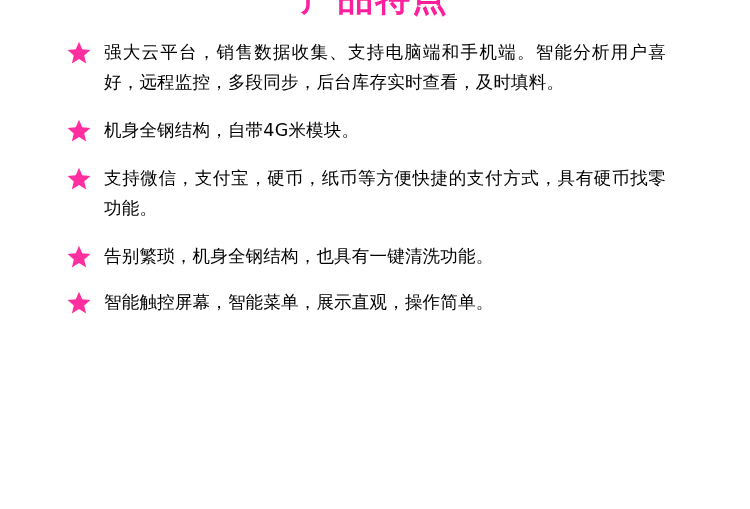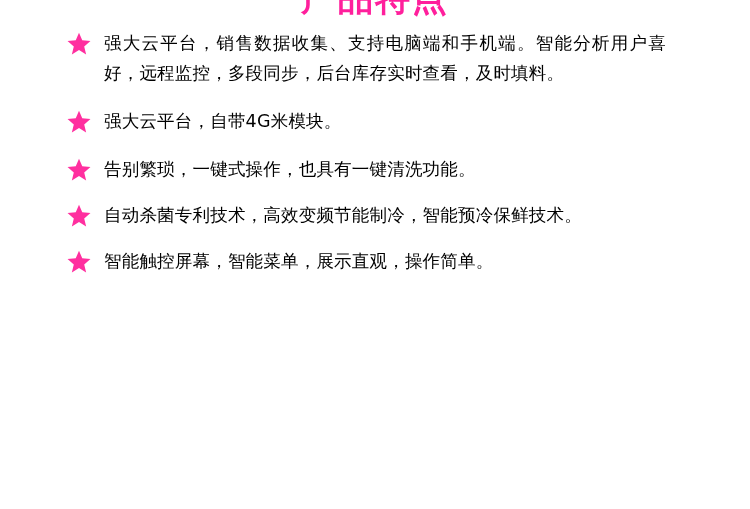--- a/index.html
+++ b/index.html
@@ -36,21 +36,21 @@
     text-align: center;
     font-size: 35px;
     font-weight: bold;
     color: #ff1f9c;
     letter-spacing: 2px;
     line-height: 44px;
     white-space: nowrap;
   }
   .feature-list {
     position: absolute;
-    top: 28px;
+    top: 37px;
     left: 66px;
     width: 600px;
   }
   .feature {
     display: flex;
     align-items: flex-start;
     margin-bottom: 18px;
   }
   .star {
     flex: 0 0 auto;
@@ -94,42 +94,42 @@
       </span>
       <span class="feature-text">强大云平台，销售数据收集、支持电脑端和手机端。智能分析用户喜好，远程监控，多段同步，后台库存实时查看，及时填料。</span>
     </div>
 
     <div class="feature">
       <span class="star">
         <svg width="26" height="26" viewBox="0 0 24 24" aria-hidden="true">
           <polygon points="12,1.5 15,8.6 22.6,9.2 16.8,14.2 18.6,21.6 12,17.5 5.4,21.6 7.2,14.2 1.4,9.2 9,8.6" fill="#ff2f9f"></polygon>
         </svg>
       </span>
-      <span class="feature-text">强大云平台，自带4G米模块。</span>
+      <span class="feature-text">机身全钢结构，自带4G米模块。</span>
     </div>
 
+    <div class="feature">
+      <span class="star">
+        <svg width="26" height="26" viewBox="0 0 24 24" aria-hidden="true">
+          <polygon points="12,1.5 15,8.6 22.6,9.2 16.8,14.2 18.6,21.6 12,17.5 5.4,21.6 7.2,14.2 1.4,9.2 9,8.6" fill="#ff2f9f"></polygon>
+        </svg>
+      </span>
+      <span class="feature-text">支持微信，支付宝，硬币，纸币等方便快捷的支付方式，具有硬币找零功能。</span>
+    </div>
 
 
     <div class="feature tight">
       <span class="star">
         <svg width="26" height="26" viewBox="0 0 24 24" aria-hidden="true">
           <polygon points="12,1.5 15,8.6 22.6,9.2 16.8,14.2 18.6,21.6 12,17.5 5.4,21.6 7.2,14.2 1.4,9.2 9,8.6" fill="#ff2f9f"></polygon>
         </svg>
       </span>
-      <span class="feature-text">告别繁琐，一键式操作，也具有一键清洗功能。</span>
+      <span class="feature-text">告别繁琐，机身全钢结构，也具有一键清洗功能。</span>
     </div>
 
-    <div class="feature tight">
-      <span class="star">
-        <svg width="26" height="26" viewBox="0 0 24 24" aria-hidden="true">
-          <polygon points="12,1.5 15,8.6 22.6,9.2 16.8,14.2 18.6,21.6 12,17.5 5.4,21.6 7.2,14.2 1.4,9.2 9,8.6" fill="#ff2f9f"></polygon>
-        </svg>
-      </span>
-      <span class="feature-text">自动杀菌专利技术，高效变频节能制冷，智能预冷保鲜技术。</span>
-    </div>
 
 
     <div class="feature tight">
       <span class="star">
         <svg width="26" height="26" viewBox="0 0 24 24" aria-hidden="true">
           <polygon points="12,1.5 15,8.6 22.6,9.2 16.8,14.2 18.6,21.6 12,17.5 5.4,21.6 7.2,14.2 1.4,9.2 9,8.6" fill="#ff2f9f"></polygon>
         </svg>
       </span>
       <span class="feature-text">智能触控屏幕，智能菜单，展示直观，操作简单。</span>
     </div>

